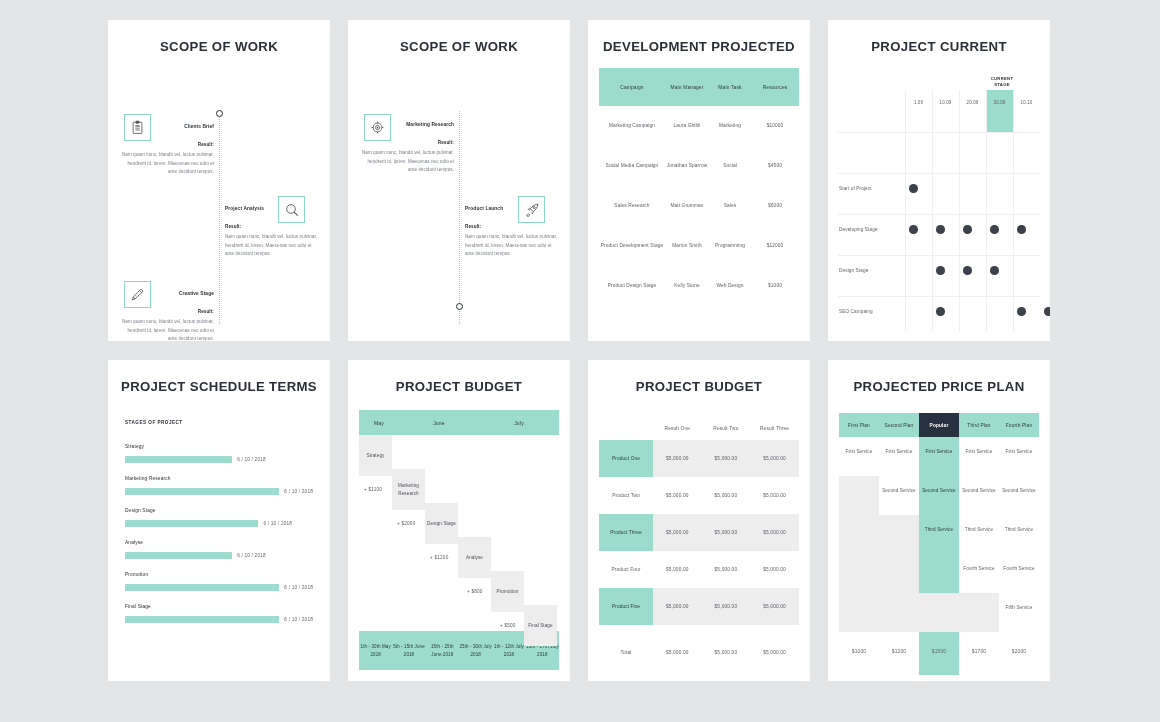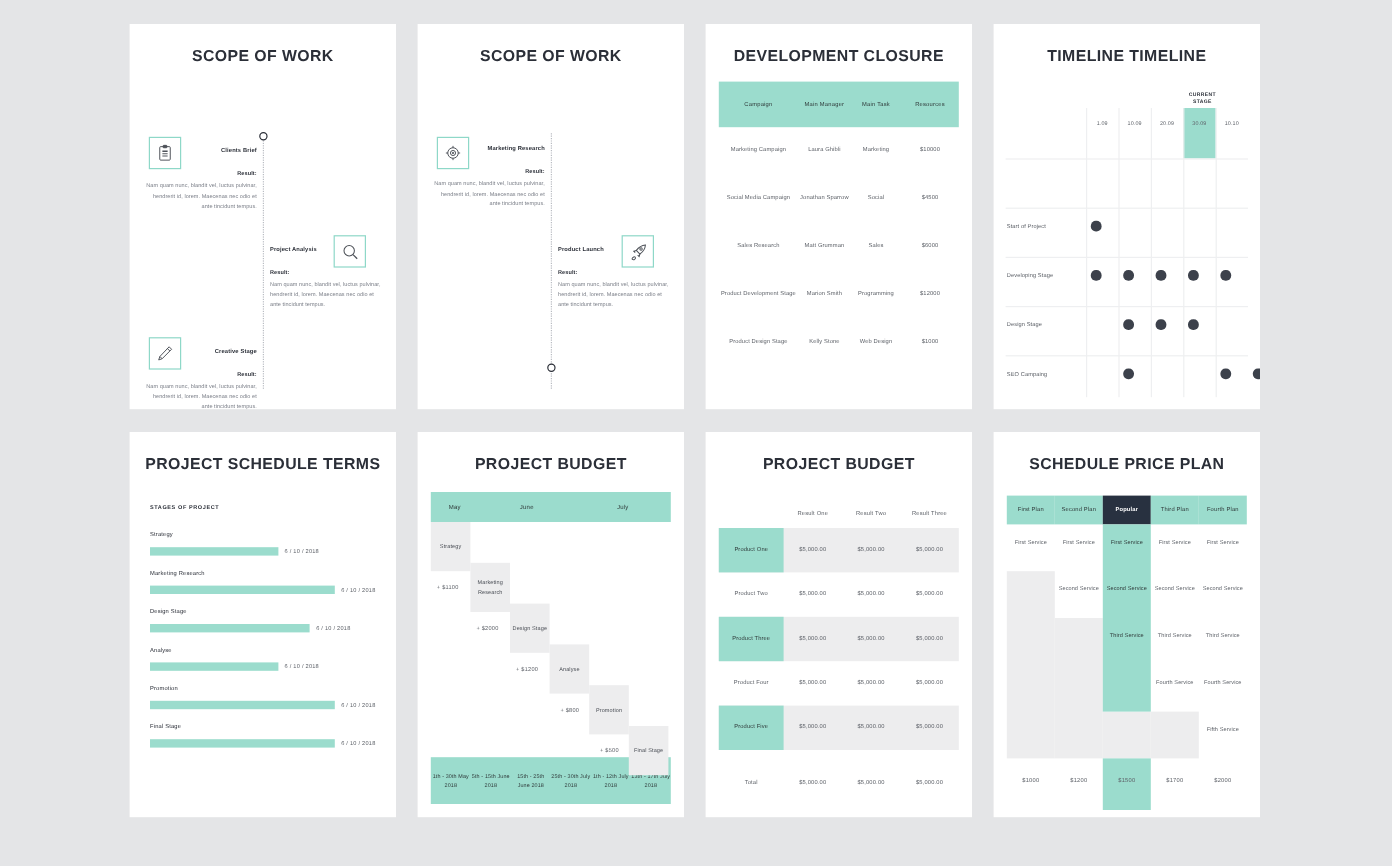--- a/index.html
+++ b/index.html
@@ -312,21 +312,21 @@
       </div>
       <div class="sow-block right" style="left:117px; top:142px; width:96px;">
         <div class="sow-head">Product Launch</div>
         <div class="sow-res">Result:</div>
         <div class="sow-par">Nam quam nunc, blandit vel, luctus pulvinar, hendrerit id, lorem. Maecenas nec odio et ante tincidunt tempus.</div>
       </div>
     </div>
   </div>
 
   <div class="card">
-    <div class="card-title">DEVELOPMENT CLOSURE</div>
+    <div class="card-title">DEVELOPMENT PROJECTED</div>
     <div class="sched-table">
       <div class="sched-head">
         <div>Campaign</div>
         <div>Main Manager</div>
         <div>Main Task</div>
         <div>Resources</div>
       </div>
       <div class="sched-row">
         <div>Marketing Campaign</div>
         <div>Laura Ghibli</div>
@@ -354,21 +354,21 @@
       <div class="sched-row">
         <div>Product Design Stage</div>
         <div>Kelly Stone</div>
         <div>Web Design</div>
         <div>$1000</div>
       </div>
     </div>
   </div>
 
   <div class="card">
-    <div class="card-title">TIMELINE TIMELINE</div>
+    <div class="card-title">PROJECT CURRENT</div>
     <div class="tl-wrap">
       <div class="tl-current-label">CURRENT STAGE</div>
       <div class="tl-hilite"></div>
 
       <div class="tl-date" style="left:67px;">1.09</div>
       <div class="tl-date" style="left:94px;">10.09</div>
       <div class="tl-date" style="left:121px;">20.09</div>
       <div class="tl-date" style="left:148px;">30.09</div>
       <div class="tl-date" style="left:175px;">10.10</div>
 
@@ -535,21 +535,21 @@
       <div class="bt-total">
         <div>Total</div>
         <div>$5,000.00</div>
         <div>$5,000.00</div>
         <div>$5,000.00</div>
       </div>
     </div>
   </div>
 
   <div class="card">
-    <div class="card-title">SCHEDULE PRICE PLAN</div>
+    <div class="card-title">PROJECTED PRICE PLAN</div>
     <div class="pp-wrap">
       <div class="pp-head">
         <div>First Plan</div>
         <div>Second Plan</div>
         <div class="popular">Popular</div>
         <div>Third Plan</div>
         <div>Fourth Plan</div>
       </div>
 
       <div class="pp-body">

